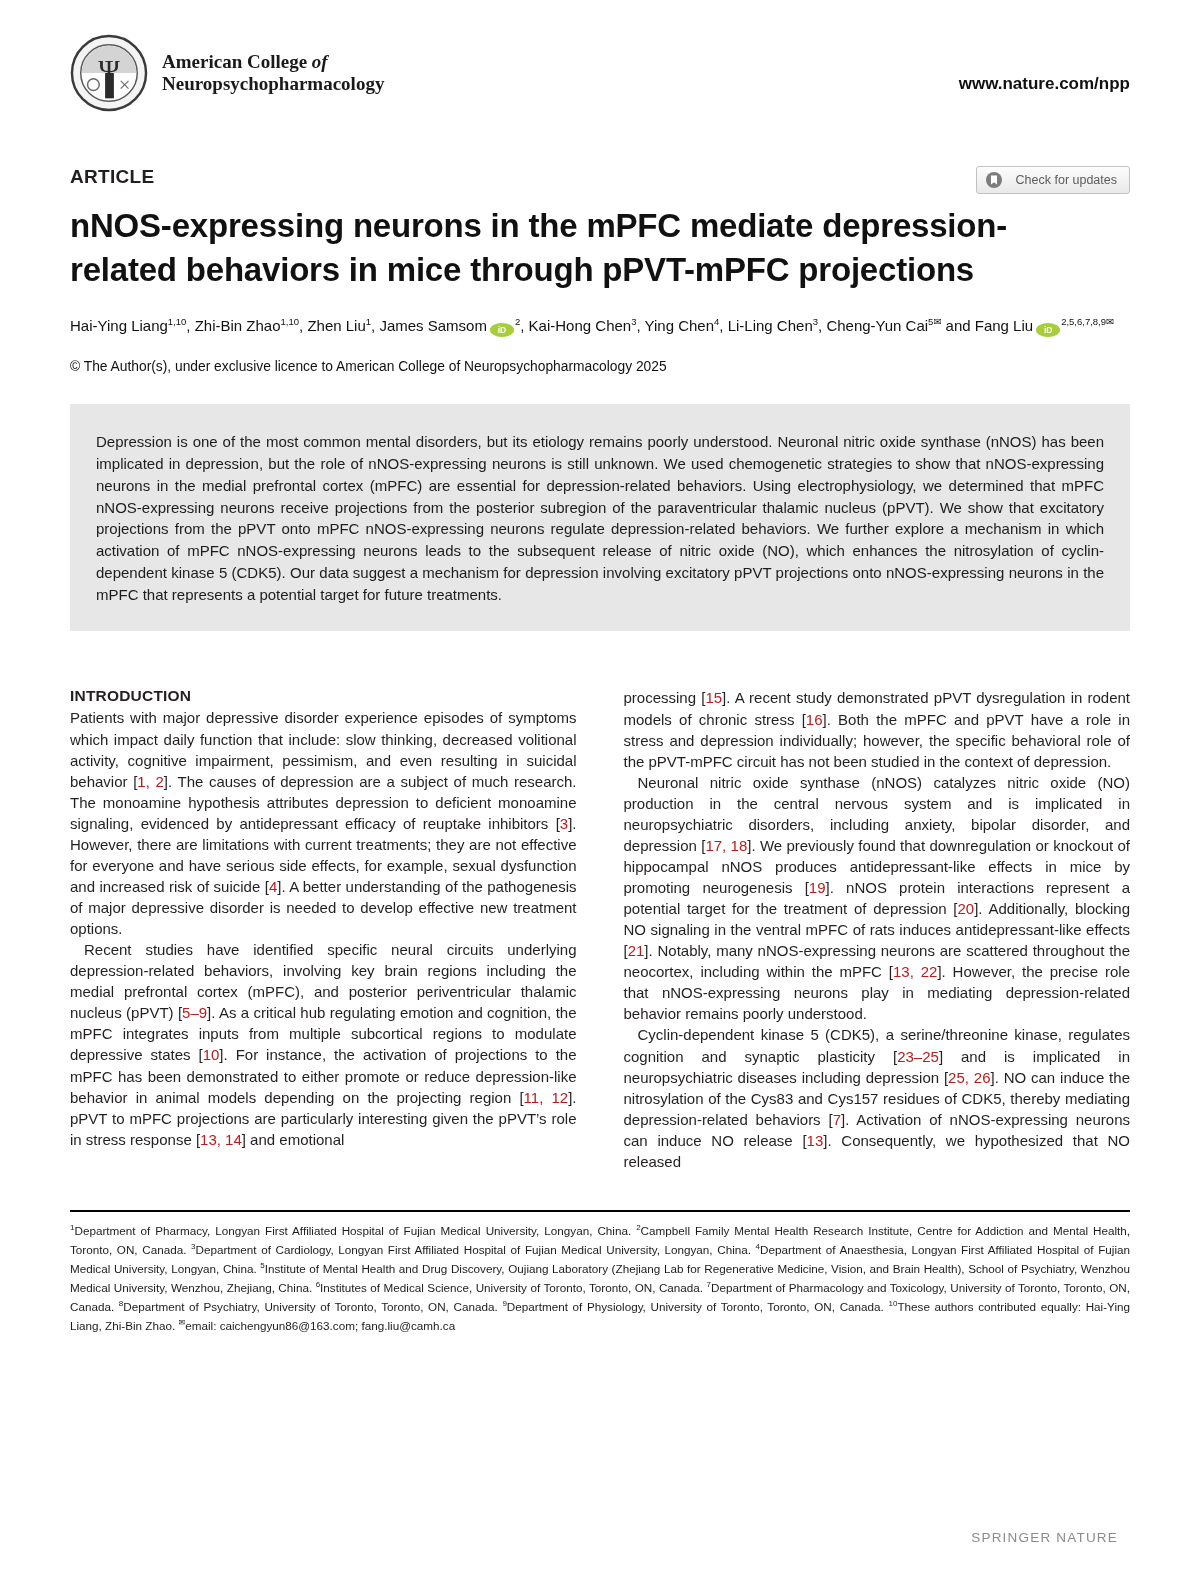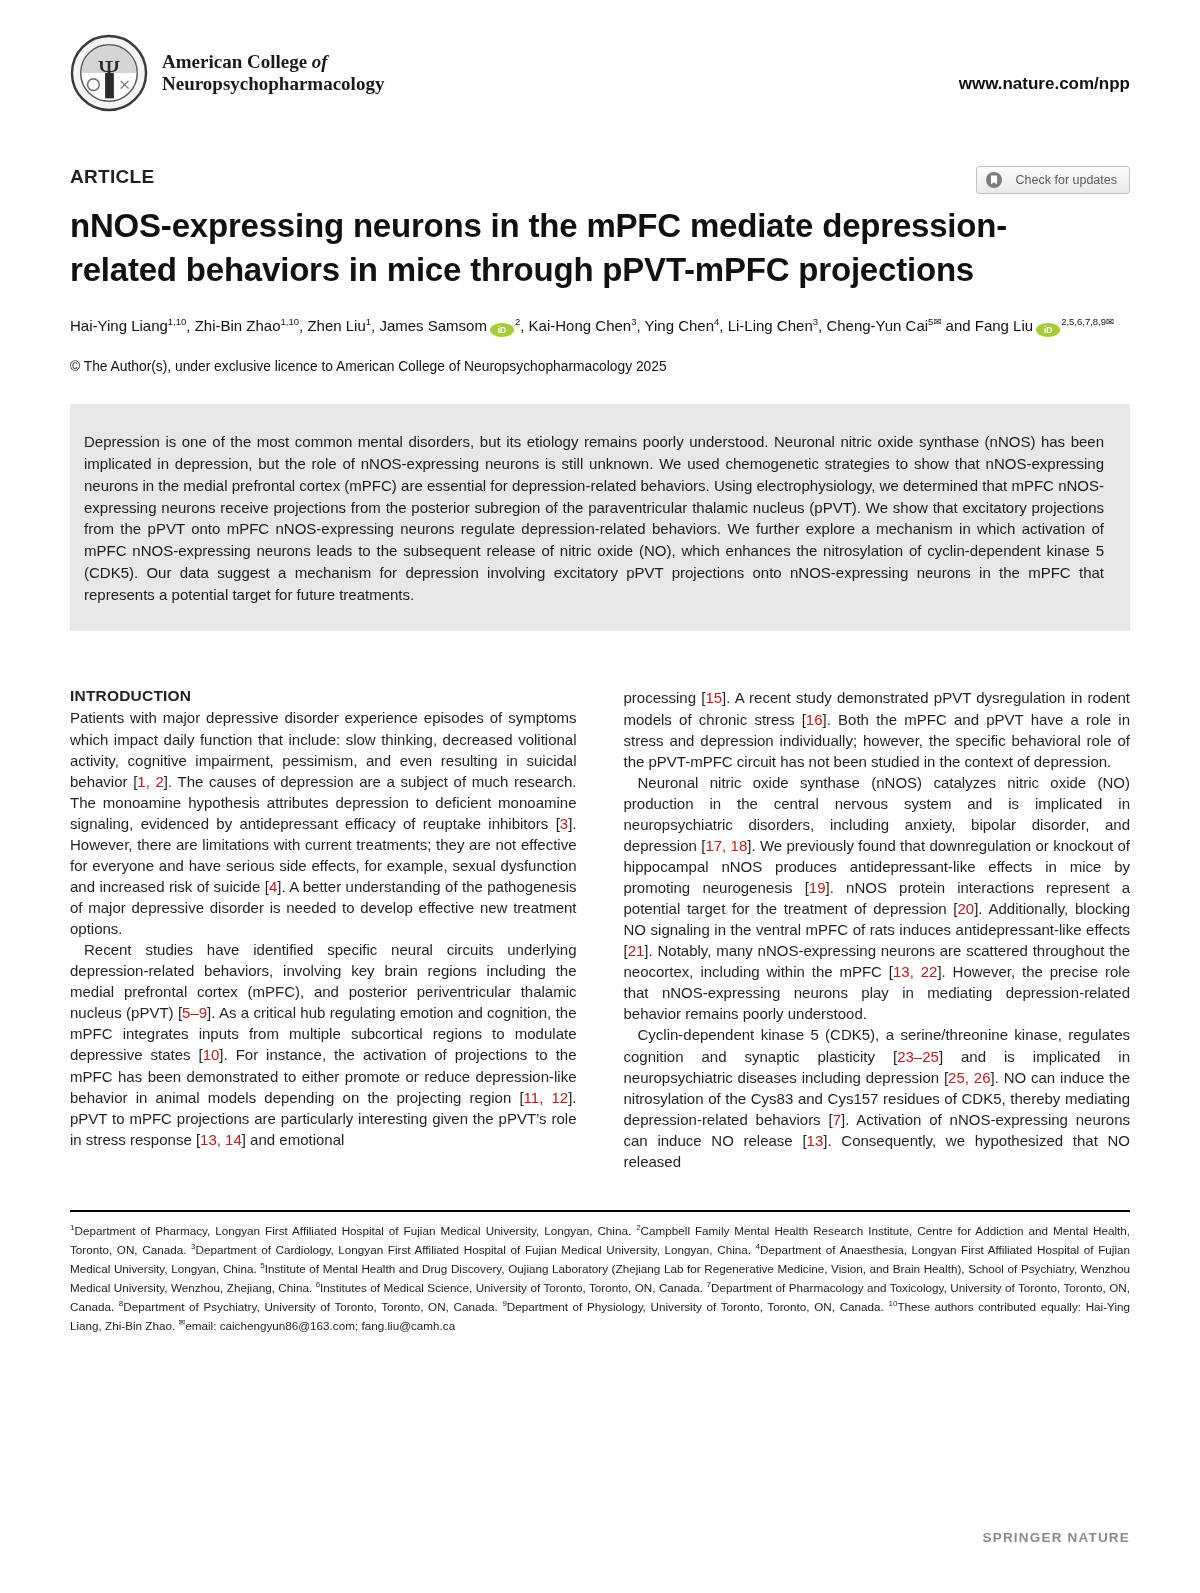--- a/index.html
+++ b/index.html
@@ -22,37 +22,37 @@
   .title{font-size:33px;line-height:1.33;font-weight:600;letter-spacing:-.2px;margin-top:10px;
          white-space:pre-line;color:#111;}
   .authors{margin-top:14px;font-size:15px;line-height:1.55;color:#111;max-width:1065px;}
   .authors sup{font-size:9.5px;line-height:0;}
   .orcid{display:inline-flex;align-items:center;justify-content:center;width:24px;height:14px;
          border-radius:50%;background:#a6ce39;color:#fff;font-size:8.5px;font-weight:bold;
          vertical-align:-2px;margin:0 1px 0 3px;}
   .mailsup{font-size:9px;}
   .copyright{margin-top:22px;font-size:13.8px;color:#111;}
   
-  .abstract{background:#e7e7e7;margin-top:30px;padding:27px 26px 26px 14px;}
+  .abstract{background:#e7e7e7;margin-top:30px;padding:27px 26px 26px 26px;}
   .abstract-text{font-size:15px;line-height:1.45;text-align:justify;color:#1c1c1c;}
   .doi-line{margin-top:22px;font-size:15px;}
   .doi-line .jname{font-style:italic;}
   
   .columns{display:flex;gap:47px;margin-top:56px;}
   .col{flex:1 1 0;}
   .sec-head{font-size:15.5px;font-weight:bold;margin:0 0 2px 0;letter-spacing:.2px;}
   .col p{margin:0;font-size:15px;line-height:1.405;text-align:justify;hyphens:auto;-webkit-hyphens:auto;}
   .col p.indent{text-indent:14px;}
   .cite{color:#b91c1c;}
   
   .footrule{border:0;border-top:2.5px solid #000;margin:38px 0 0 0;}
   .footnotes{margin-top:10px;font-size:11.7px;line-height:1.62;text-align:justify;color:#1c1c1c;}
   .footnotes sup{font-size:8px;}
   .dates{margin-top:20px;font-family:"Liberation Serif",serif;font-size:15.5px;line-height:1.45;color:#111;}
-  .sn-footer{position:absolute;right:70px;bottom:48px;font-size:13.5px;font-weight:bold;
+  .sn-footer{position:absolute;right:82px;bottom:48px;font-size:13.5px;font-weight:normal;
              letter-spacing:1.2px;color:#8b8b8b;}
 </style>
 </head>
 <body>
 
 <div class="page">
 
   <header class="masthead">
     <div class="brand">
       <div class="seal">

